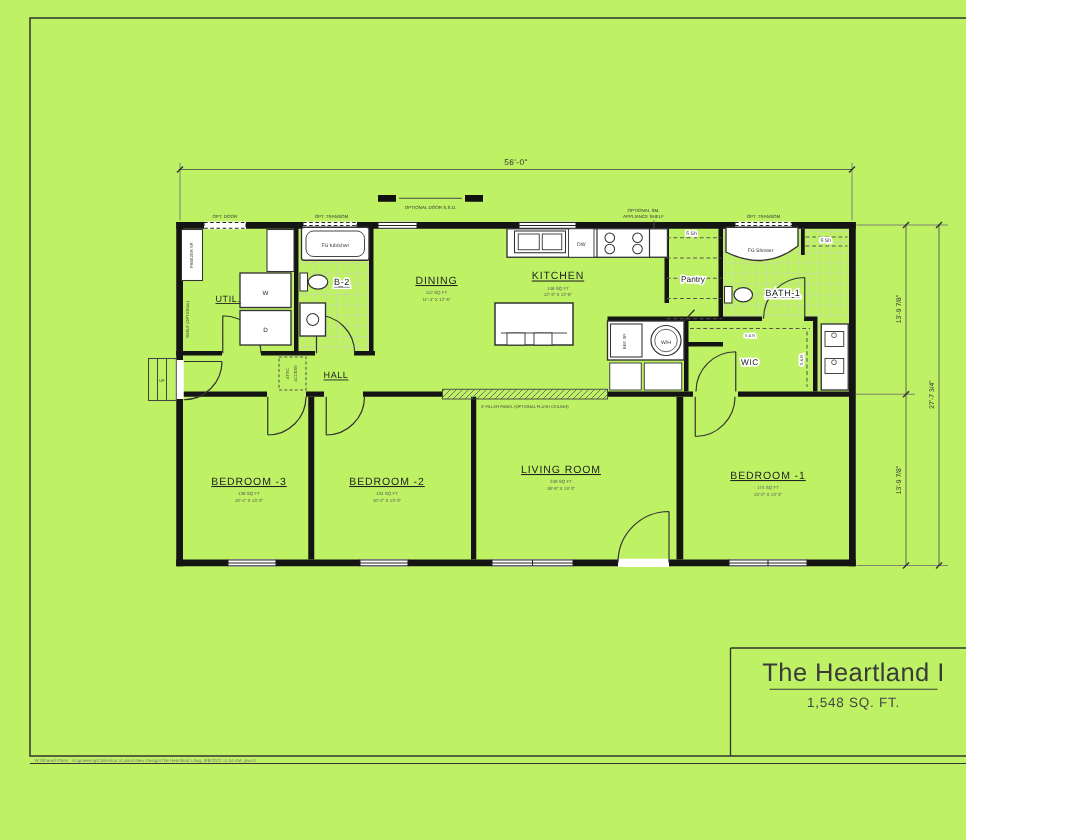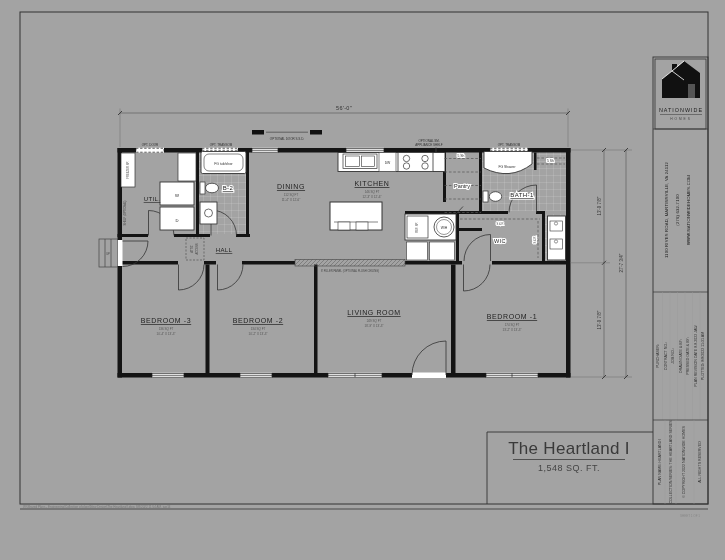--- a/index.html
+++ b/index.html
@@ -1,16 +1,16 @@
 <!DOCTYPE html>
 <html><head>
 <meta charset="utf-8">
 <style>
   html,body{margin:0;padding:0;background:#fff;}
-  #sheet{position:relative;width:725px;height:560px;background:#a3a3a3;overflow:hidden;
+  #sheet{position:relative;width:644px;height:560px;background:#bef264;overflow:hidden;
          font-family:"Liberation Sans","DejaVu Sans",sans-serif;}
   svg text{fill:#222;}
   .rlabel{font-size:7px;letter-spacing:.6px;text-decoration:underline;}
   .rlabel2{font-size:6px;letter-spacing:.4px;text-decoration:underline;}
   .halo{paint-order:stroke;stroke:#ffffff;stroke-width:2.2px;}
   .rsub{font-size:3px;fill:#555;}
   .tiny{font-size:3px;fill:#333;}
   .tiny2{font-size:2.7px;fill:#444;}
   .dimt{font-size:5.5px;fill:#333;letter-spacing:.3px;}
   .dimr{font-size:4.5px;fill:#333;}

